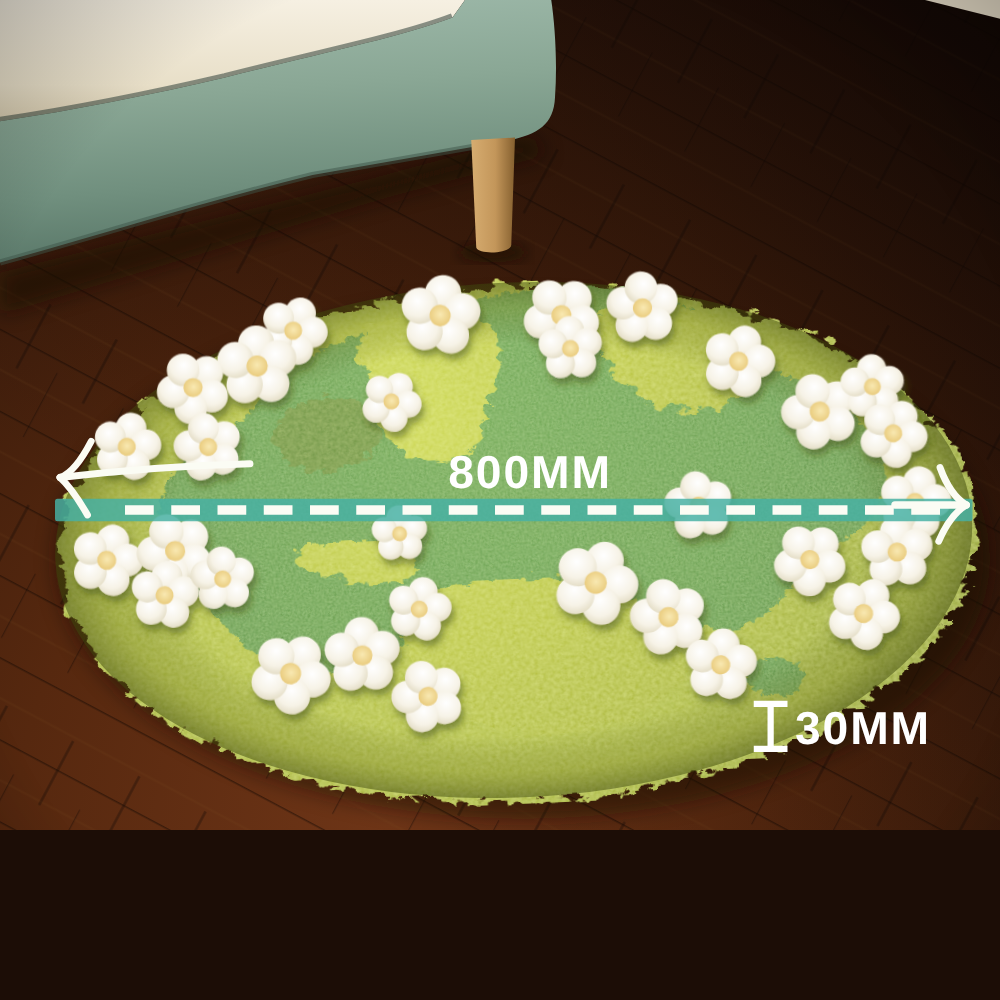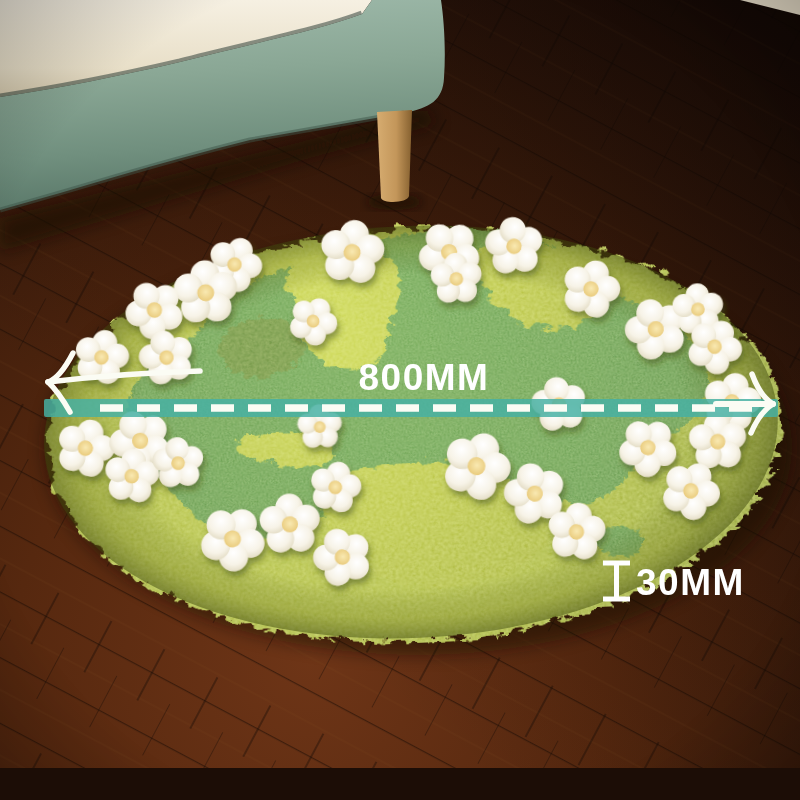--- a/index.html
+++ b/index.html
@@ -1,16 +1,16 @@
 <!DOCTYPE html>
 <html><head>
 <meta charset="utf-8">
 <style>
   html,body{margin:0;padding:0;background:#1c0d06;}
-  .stage{position:relative;width:800px;height:768px;overflow:hidden;}
+  .stage{position:relative;width:800px;height:664px;overflow:hidden;}
   svg{display:block;}
   text{font-family:"Liberation Sans","DejaVu Sans",sans-serif;font-weight:bold;}
 </style>
 </head>
 <body>
 
 <div class="stage">
 <svg width="800" height="800" viewBox="0 0 800 800" xmlns="http://www.w3.org/2000/svg">
   <defs>
     <radialGradient id="floorG" gradientUnits="userSpaceOnUse" cx="310" cy="660" r="780">

